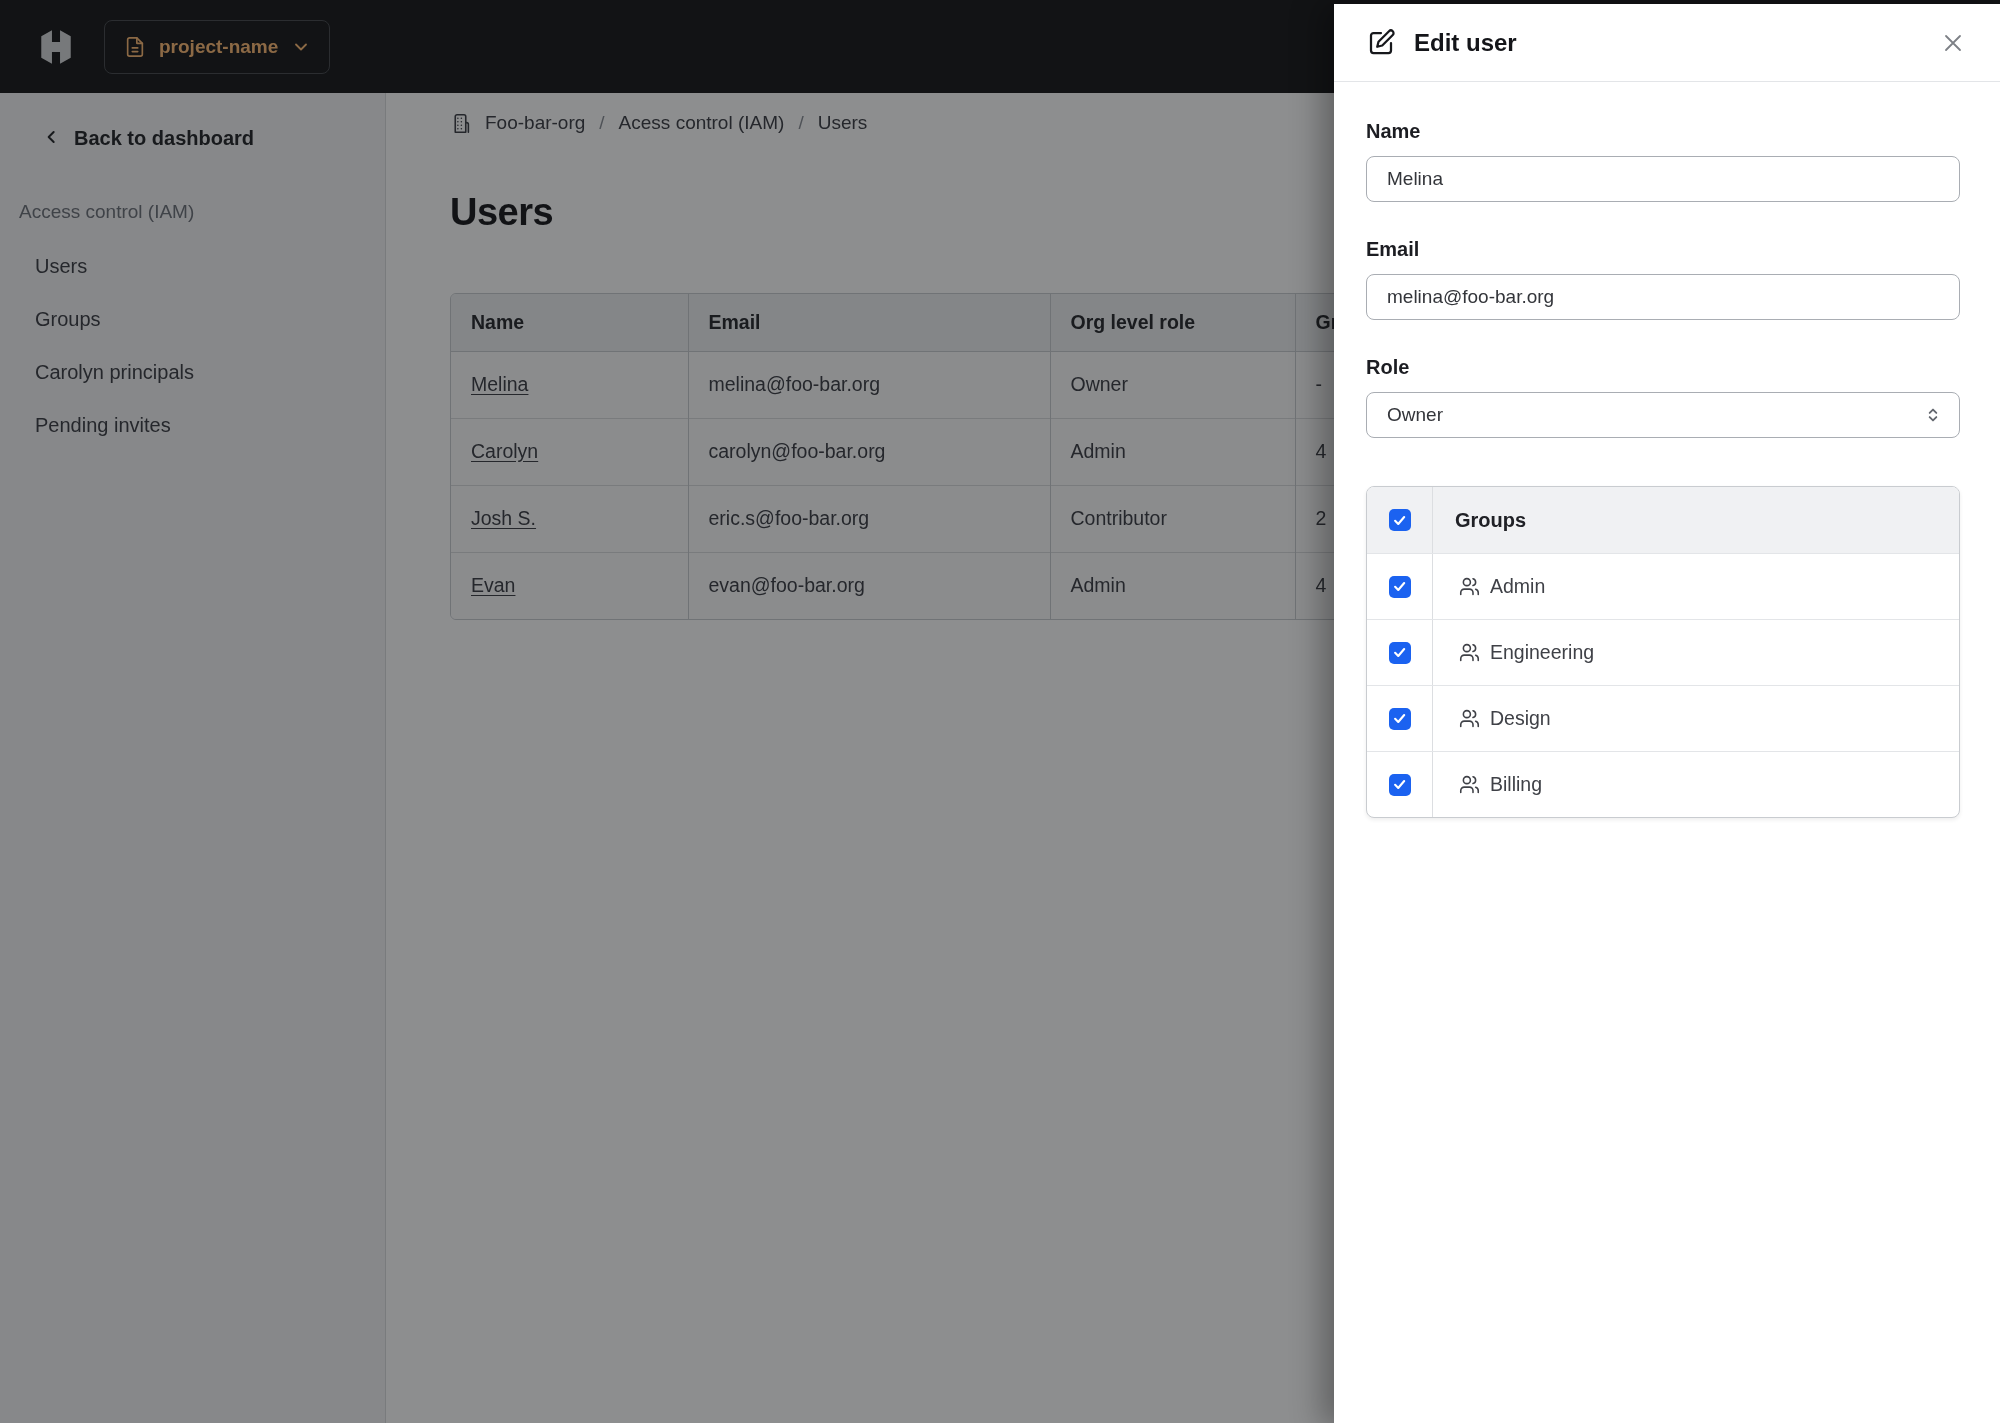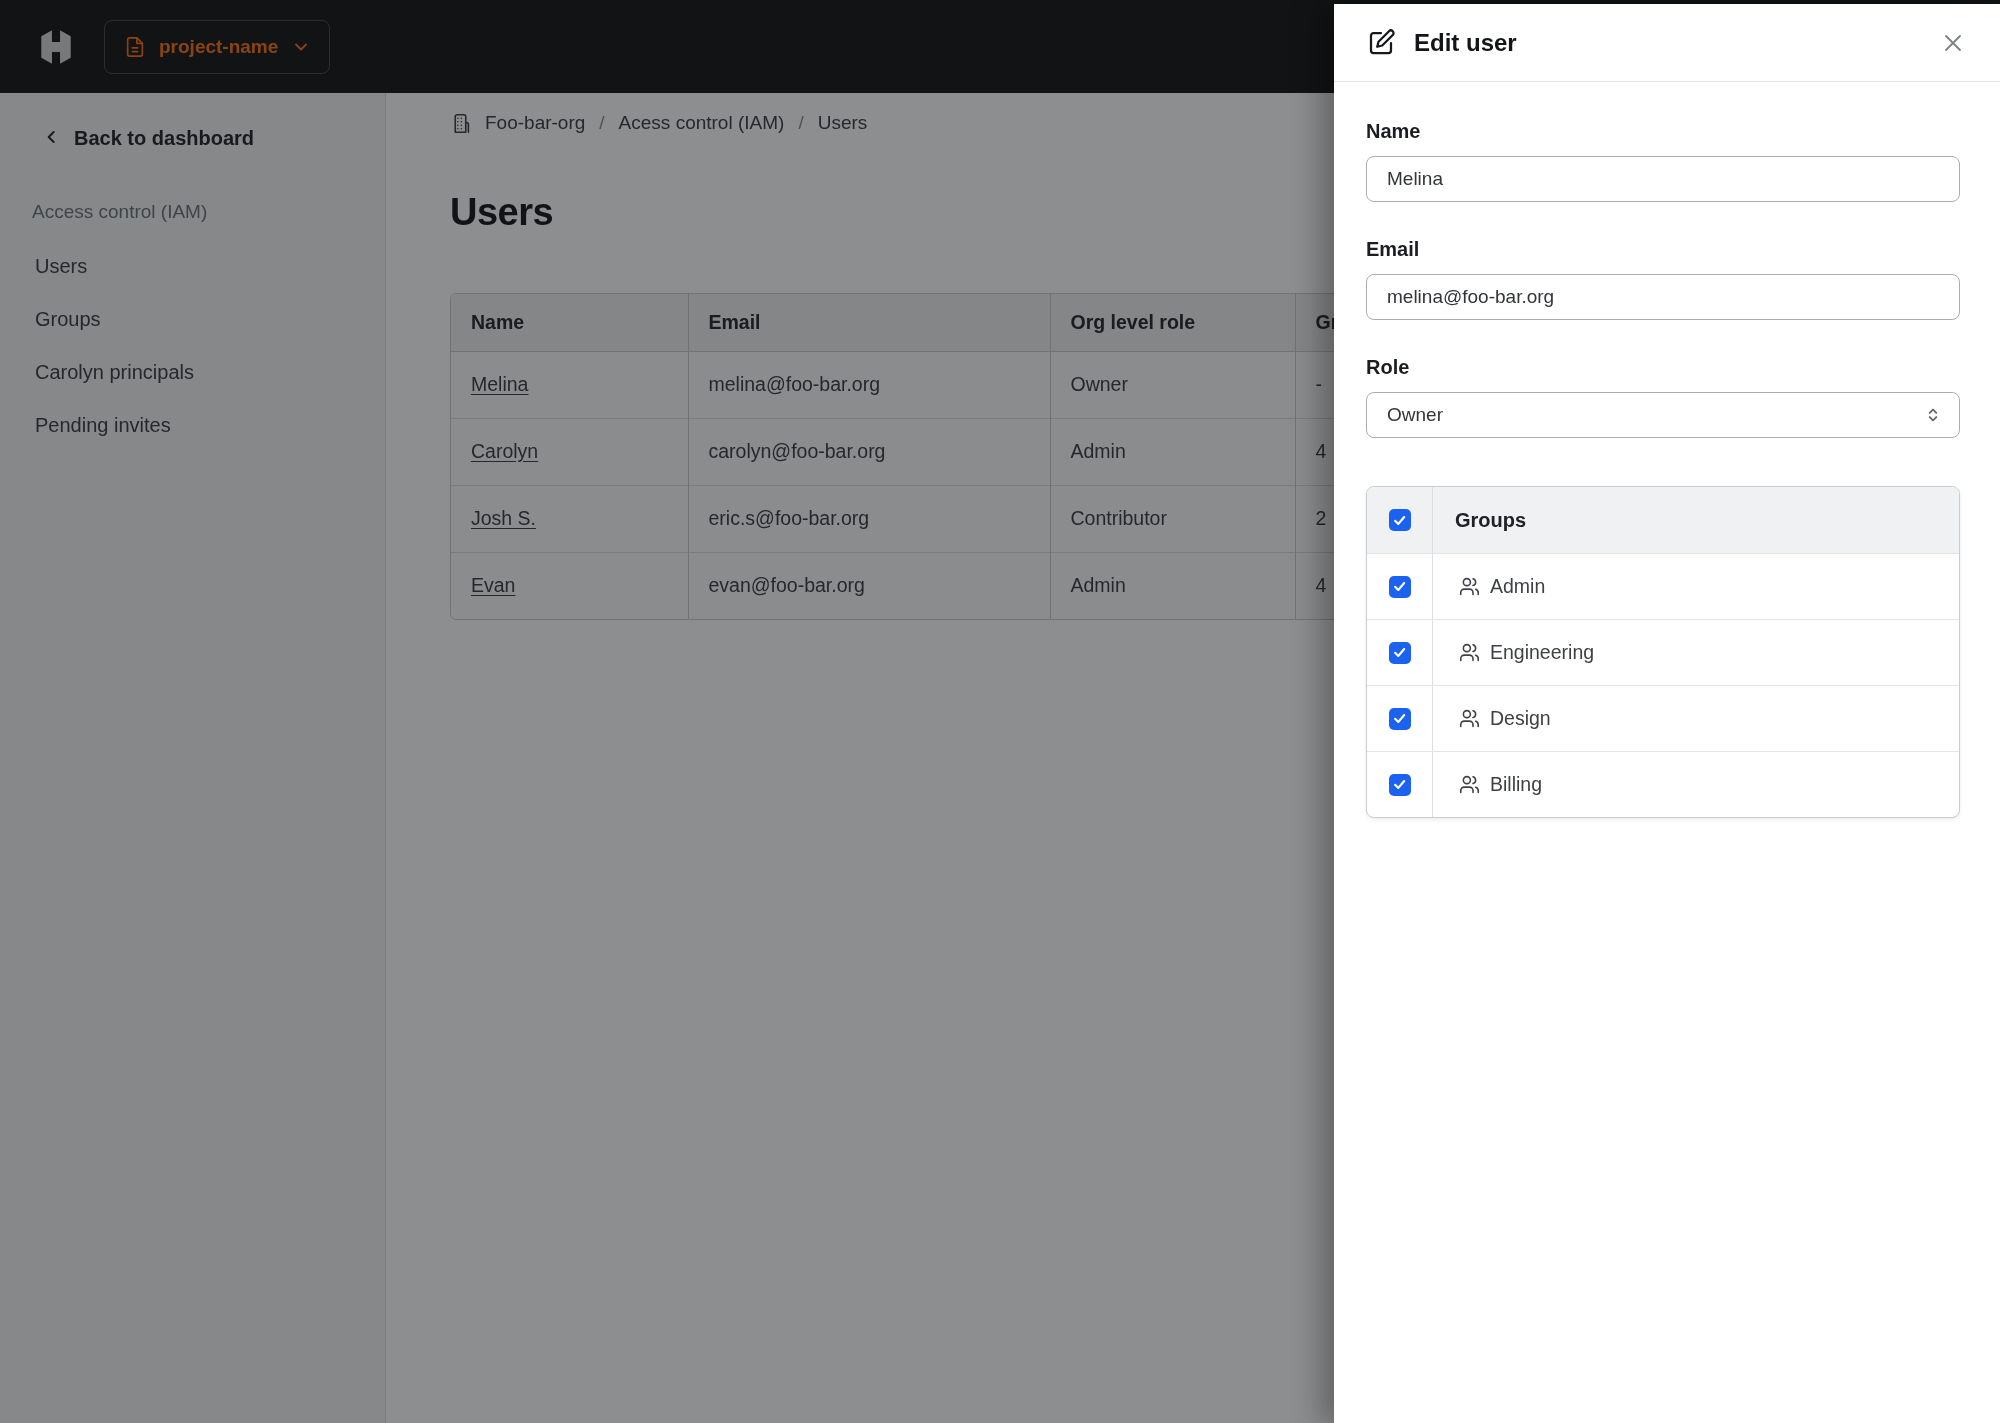--- a/index.html
+++ b/index.html
@@ -4,30 +4,30 @@
 <style>
   * { margin:0; padding:0; box-sizing:border-box; }
   html,body { background:#2a2b2e; }
   body { font-family:"Liberation Sans", sans-serif; }
   .stage { position:relative; width:2000px; height:1423px; overflow:hidden; background:#fff; }
 
   
   .topbar { position:relative; height:93px; background:#171819; display:flex; align-items:center; padding-left:37px; }
   .logo { width:38px; height:38px; color:#d6d8da; flex:none; }
   .proj-btn { display:flex; align-items:center; gap:13px; margin-left:29px; height:54px; padding:0 18px 0 19px;
-              background:transparent; border:1px solid #46484d; border-radius:8px; color:#f97316;
+              background:transparent; border:1px solid #46484d; border-radius:8px; color:#fdba74;
               font-family:inherit; font-size:19px; font-weight:600; cursor:pointer; }
   .proj-btn svg { flex:none; }
 
   
   .body { display:flex; height:1330px; }
   .sidebar { width:386px; flex:none; background:#f4f4f5; border-right:1px solid #d9dbde; padding-top:34px; }
   .back-link { display:flex; gap:12px; padding-left:42px; height:26px; color:#232529;
                font-size:20px; font-weight:600; text-decoration:none; }
-  .side-sec { margin-top:46px; padding-left:32px; height:26px; line-height:26px; color:#6d717a; font-size:19px; }
+  .side-sec { margin-top:46px; padding-left:19px; height:26px; line-height:26px; color:#6d717a; font-size:19px; }
   .side-nav { display:flex; flex-direction:column; }
   .side-item { margin-top:27px; padding-left:35px; height:26px; line-height:26px; color:#3b3d44;
                font-size:20px; text-decoration:none; }
   .side-item:first-child { margin-top:28px; }
 
   .main { flex:1; padding:17px 0 4px 64px; background:#fff; }
   .crumbs { display:flex; align-items:center; gap:14px; height:26px; color:#3b3d44; font-size:19px; }
   .crumbs svg { color:#3b3d44; }
   .crumb { color:#3b3d44; text-decoration:none; }
   .crumb-sep { color:#8a8e96; }

